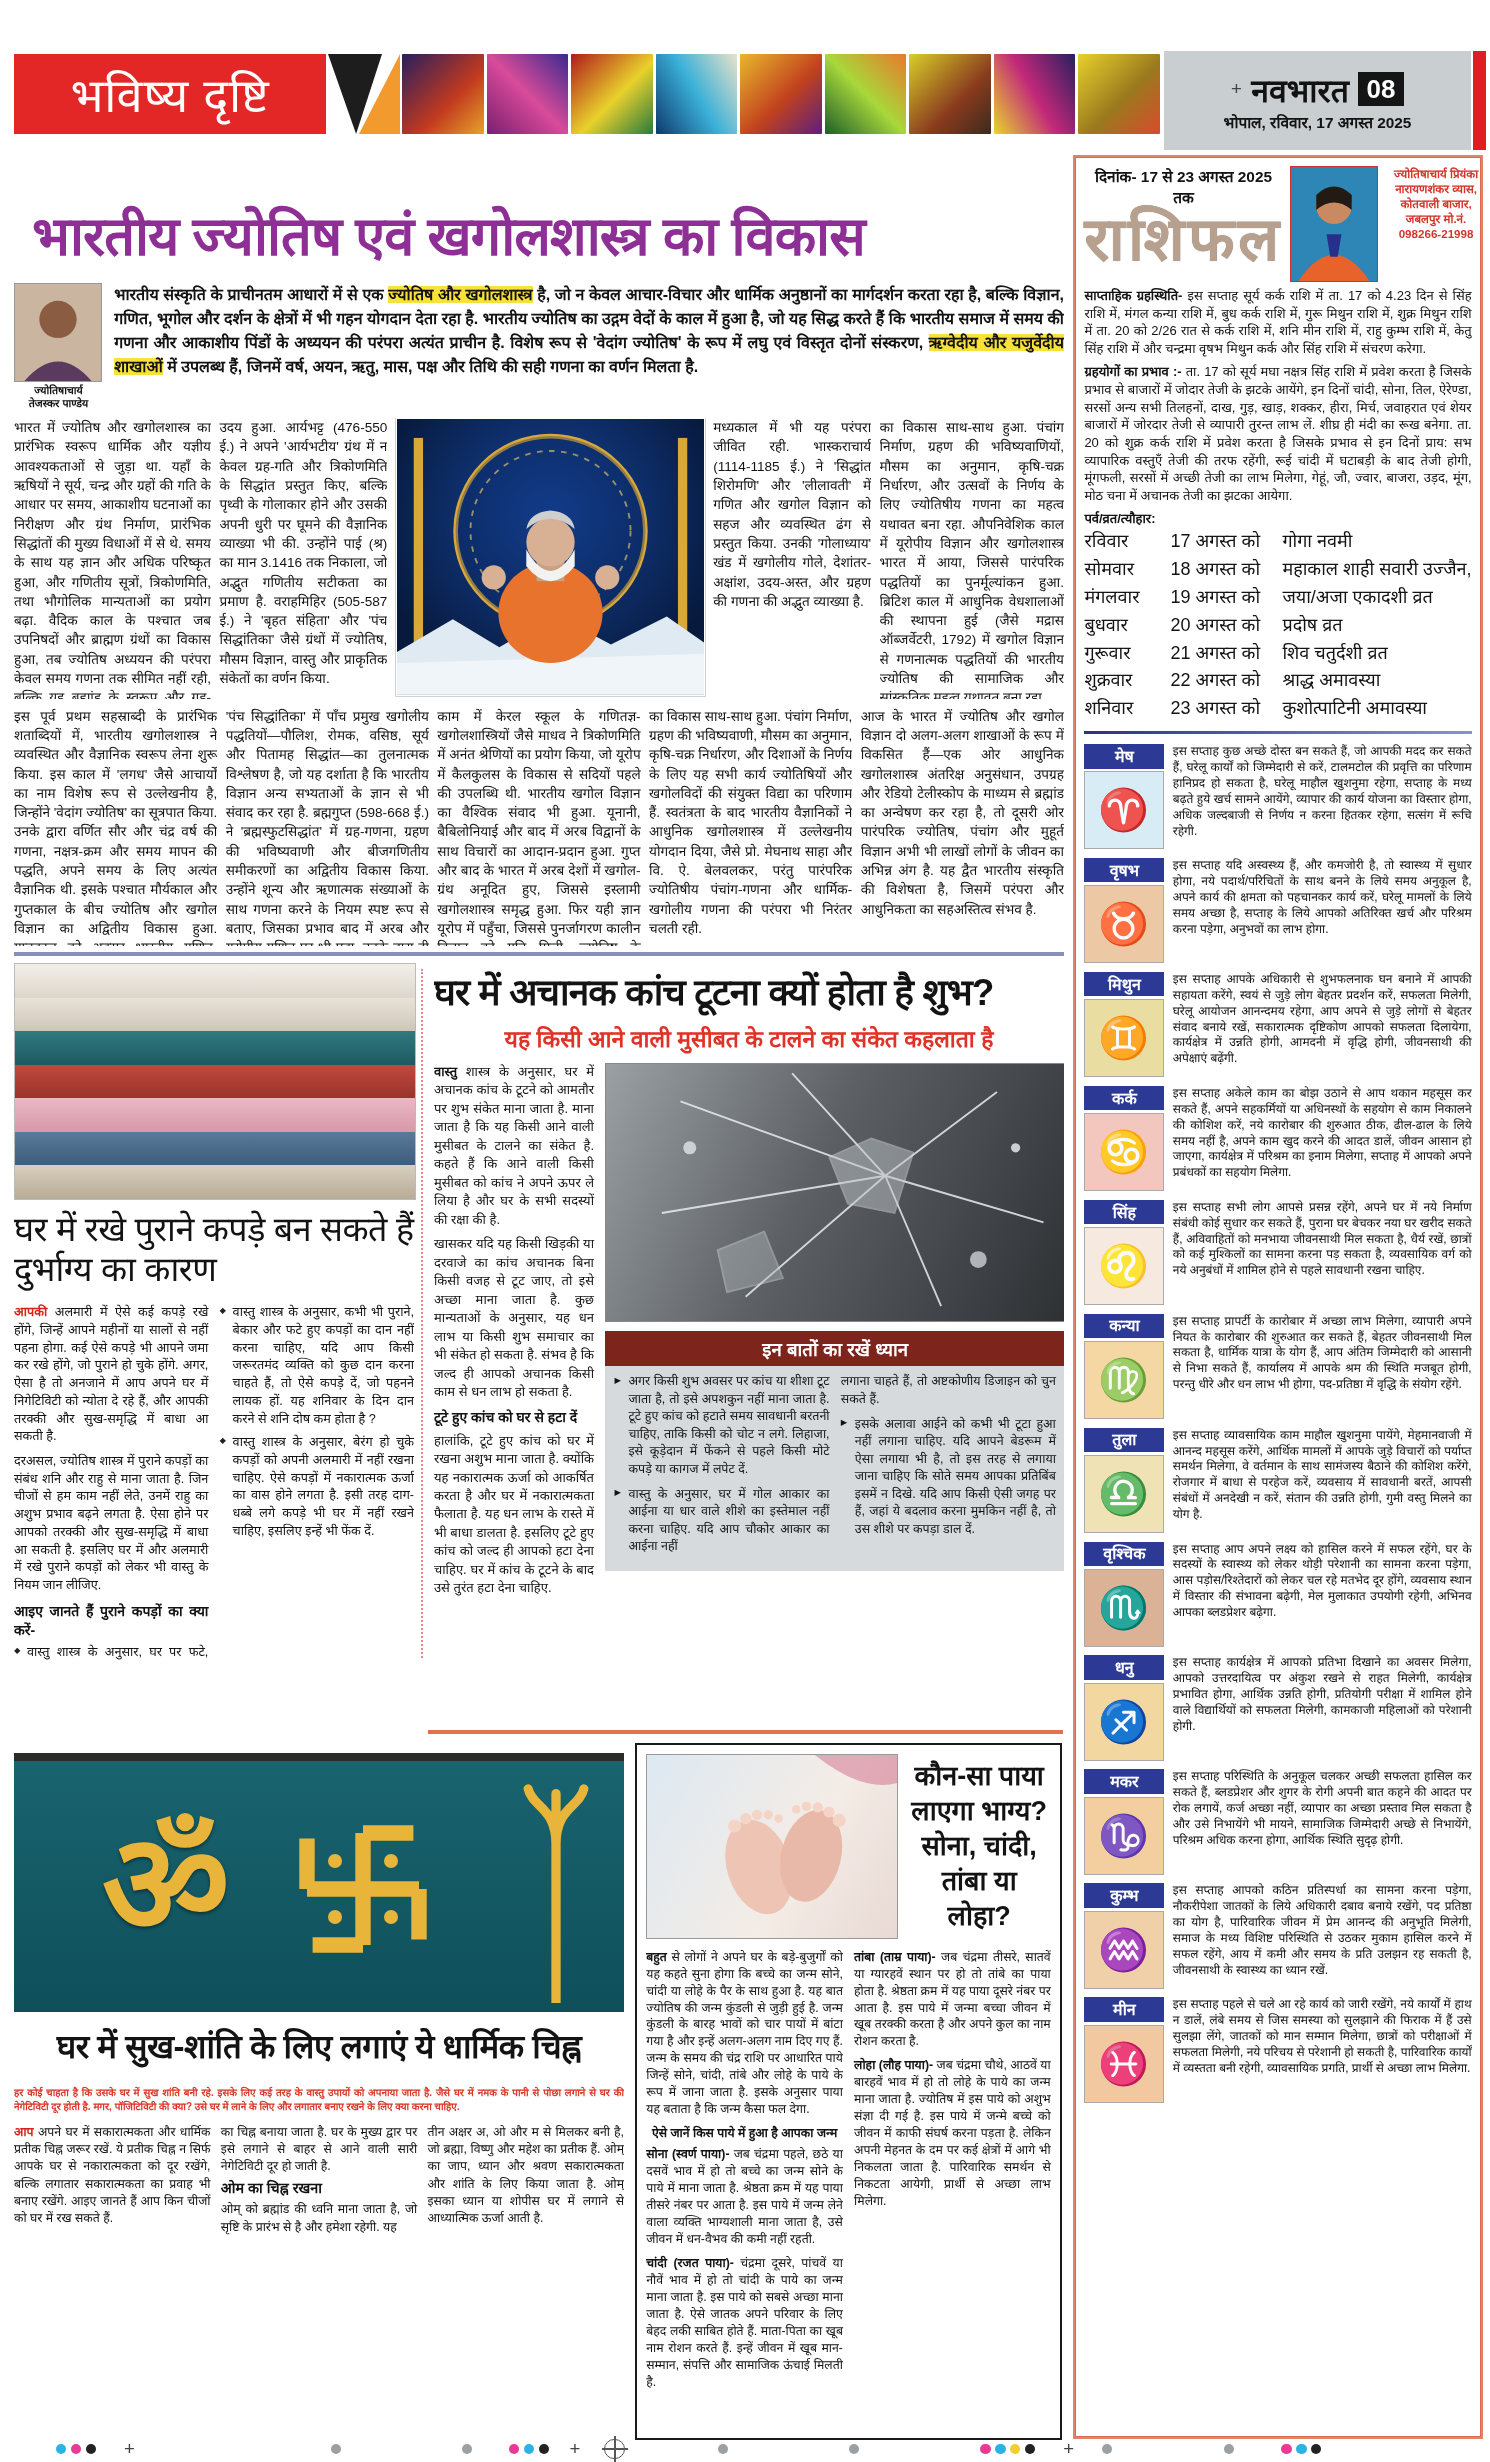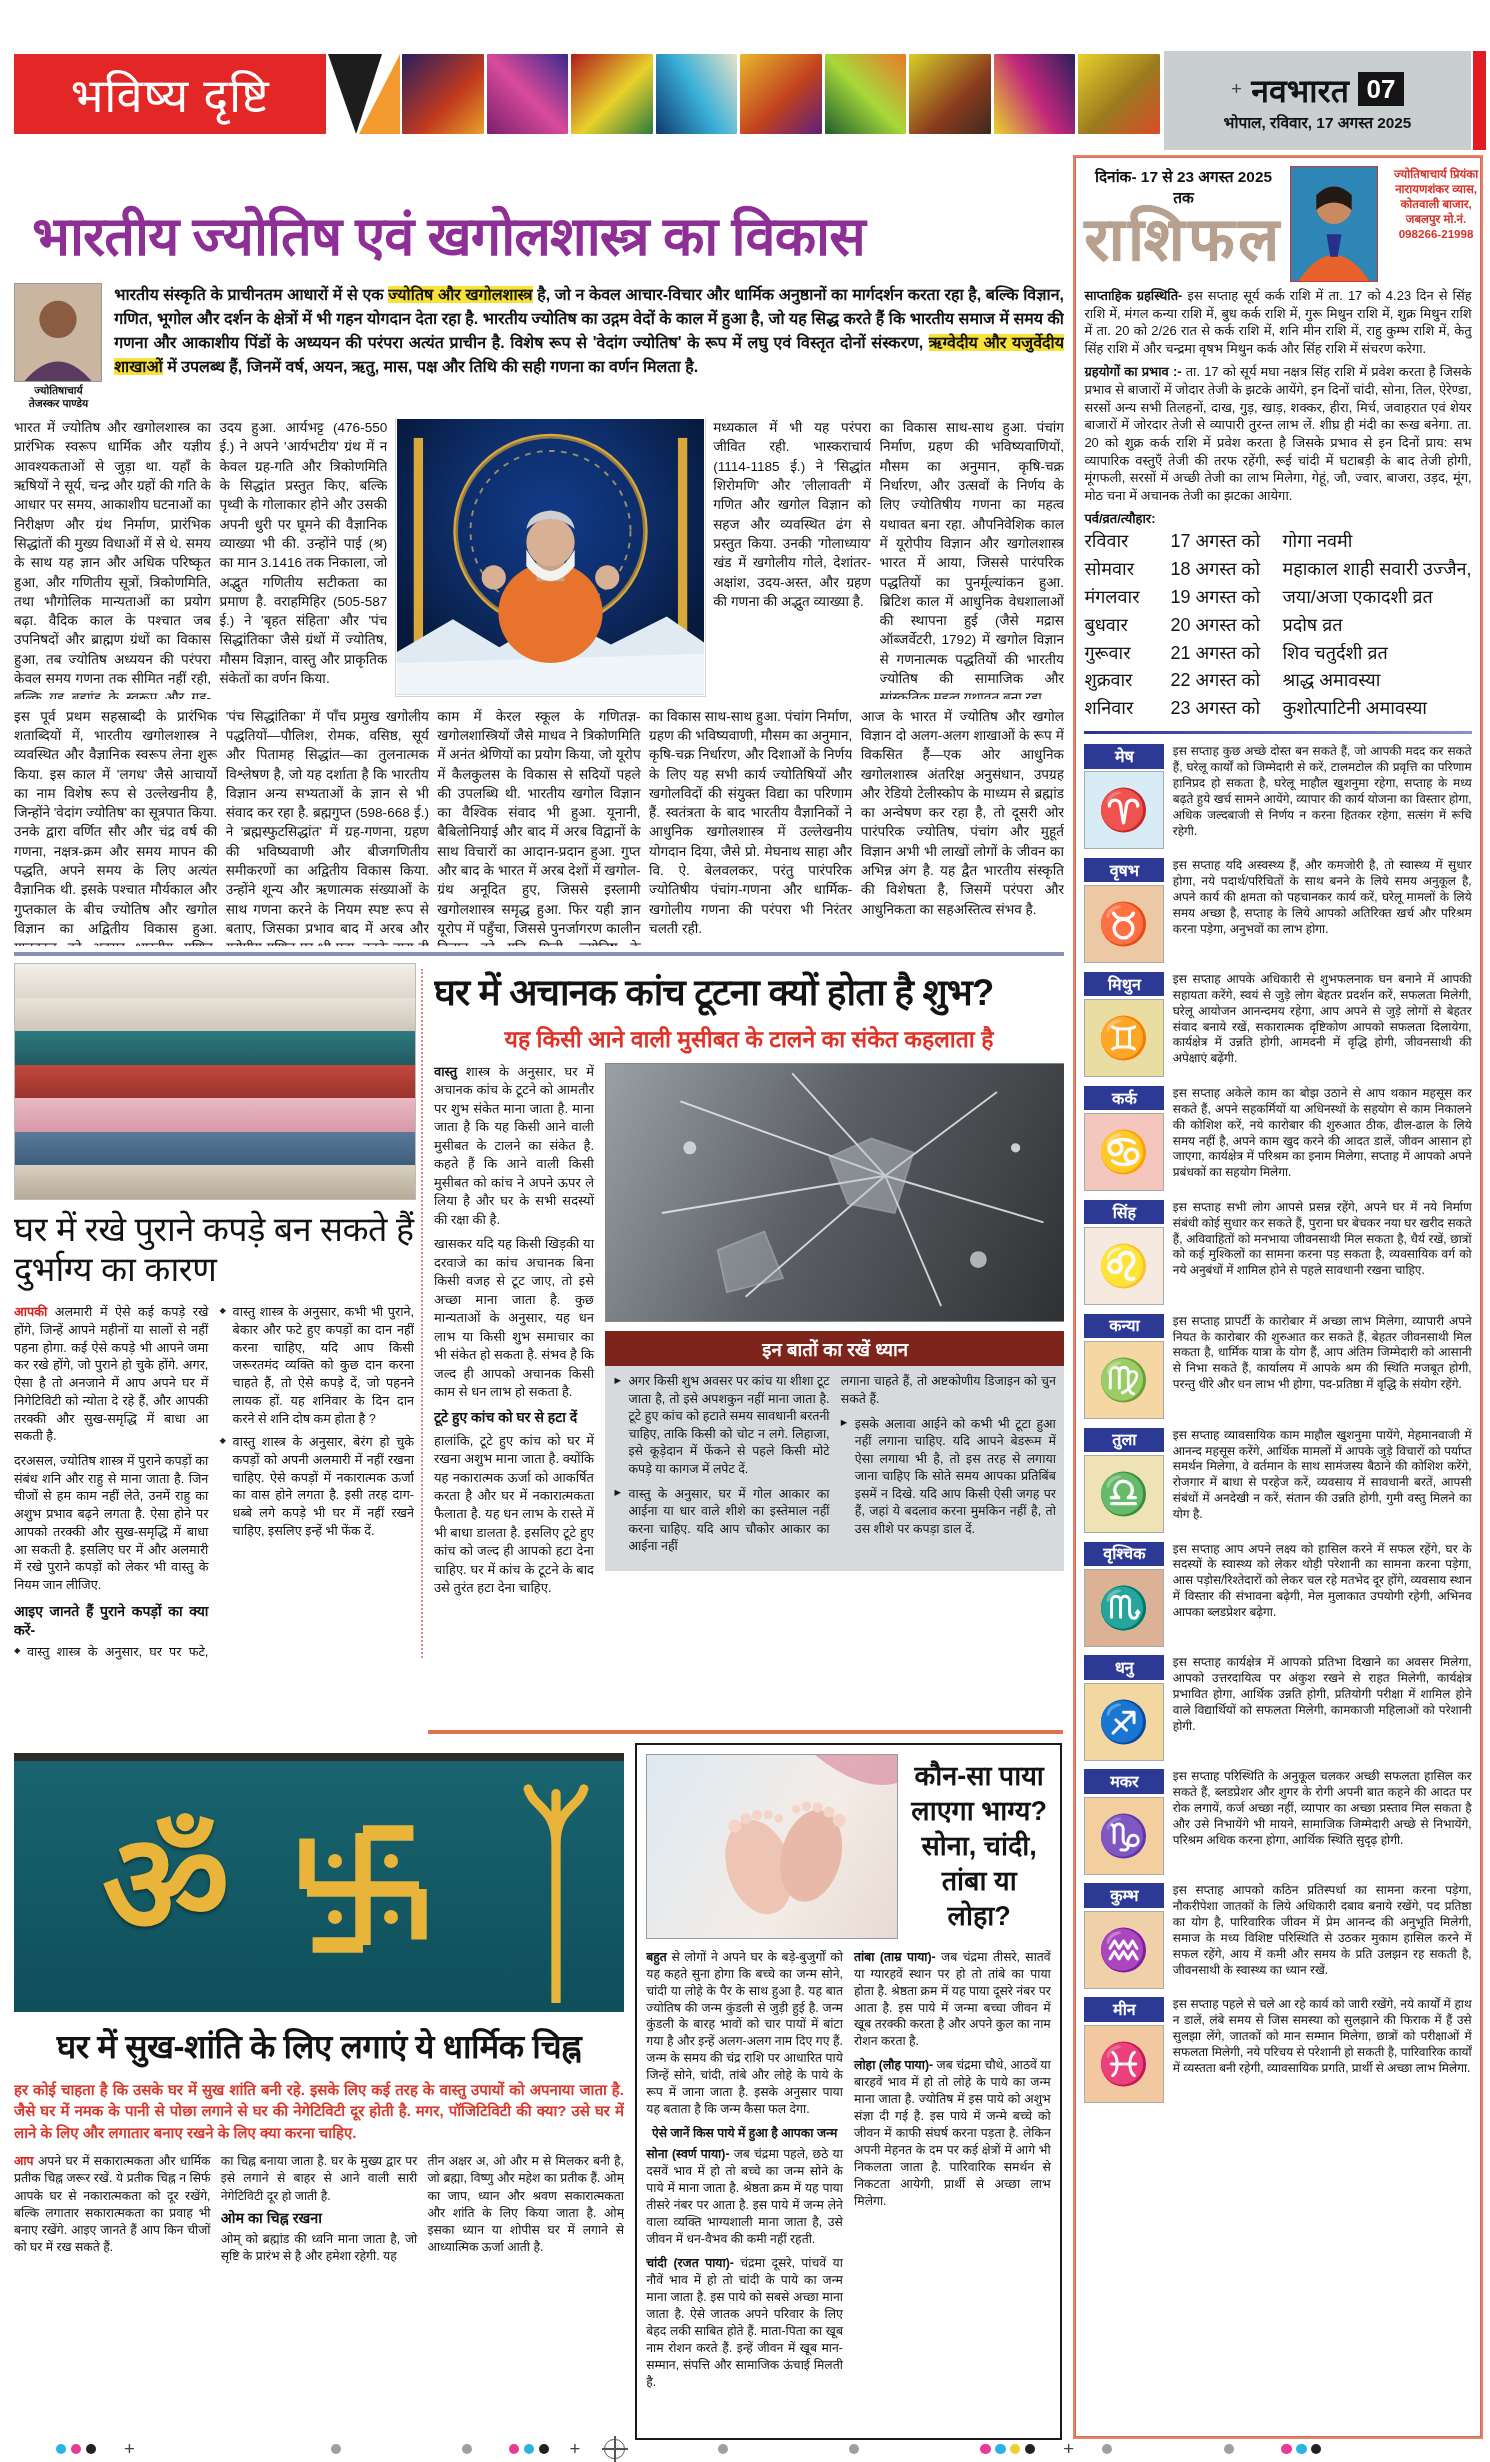--- a/index.html
+++ b/index.html
@@ -53,21 +53,21 @@
   .tips{background:#d7dadd;margin-top:9.3px;padding-bottom:7.5px}
   .tips-bar{background:#7d241c;color:#fff;font-weight:800;font-size:18.6px;text-align:center;padding:4.7px 0;margin-bottom:7.5px}
   .tips-cols{display:flex;gap:11.2px;padding:0 9.3px}
   .tips-cols>div{flex:1;font-size:12.5px;line-height:1.4}
   .tbul{position:relative;padding-left:14px;margin-bottom:7.5px;text-align:justify}
   .tbul:before{content:"▶";position:absolute;left:0;top:1.9px;font-size:8.4px;color:#111}
   
   .teal{background:linear-gradient(#19646f,#0e4f5a);position:relative;overflow:hidden}
   .gold{color:#e8b53a;text-shadow:0 1.9px 3.7px rgba(0,0,0,.45)}
   .s-head{font-size:33px;font-weight:800;text-align:center;letter-spacing:-0.5px;margin-top:11.2px;white-space:nowrap;overflow:hidden}
-  .s-sub{color:#d93a2c;font-weight:700;font-size:15px;line-height:1.45;text-align:justify;margin-top:11px}
+  .s-sub{color:#d93a2c;font-weight:700;font-size:10px;line-height:1.45;text-align:justify;margin-top:18px}
   .fourcol{display:flex;gap:10.2px;margin-top:9.3px;overflow:hidden}
   .fourcol>div{flex:1;font-size:12.3px;line-height:1.4;text-align:justify}
   .colhead{font-weight:800;font-size:14.4px;margin:2.8px 0;text-align:left}
   
   .paya{border:2.8px solid #1a1a1a;padding:9.3px;overflow:hidden}
   .p-top{display:flex;gap:9.3px}
   .baby{background:linear-gradient(120deg,#dde9f2,#f4ece6 60%,#e8d9d4);border:0.9px solid #999;position:relative;overflow:hidden}
   .p-head{flex:1;font-size:27px;line-height:1.3;font-weight:800;text-align:center;align-self:center}
   .p-cols{display:flex;gap:11.2px;margin-top:9.3px;overflow:hidden}
   .p-cols>div{flex:1;font-size:12.3px;line-height:1.38;text-align:justify}
@@ -119,21 +119,21 @@
   <div style="background:linear-gradient(135deg,#e8b82c,#c2421e 55%,#5e1f7a)"></div>
   <div style="background:linear-gradient(45deg,#1f5e2a,#a8d83a 50%,#e8792c)"></div>
   <div style="background:linear-gradient(135deg,#d8cf28,#8a3b1e 60%,#3b2a1e)"></div>
   <div style="background:linear-gradient(60deg,#e8d52c,#c2287a 50%,#2a1f5e)"></div>
   <div style="background:linear-gradient(135deg,#e8d12c,#9a7a1e 55%,#d84b2c)"></div>
 </div>
 <div class="abs graybox" style="left:1164px;top:51px;width:307px;height:99px">
   <div class="brandrow">
     <span class="plus">+</span>
     <span class="brand">नवभारत</span>
-    <span class="pageno">07</span>
+    <span class="pageno">08</span>
   </div>
   <div class="dateline">भोपाल, रविवार, 17 अगस्त 2025</div>
 </div>
 <div class="abs" style="left:1473px;top:51px;width:13px;height:99px;background:#e11c24"></div>
 
 <div class="abs main-head" style="left:32px;top:197px;width:1050px;height:78px">भारतीय ज्योतिष एवं खगोलशास्त्र का विकास</div>
 
 <div class="abs" style="left:14px;top:283px;width:1050px;height:663px;overflow:hidden">
   <div class="intro">
     <div class="photo">

